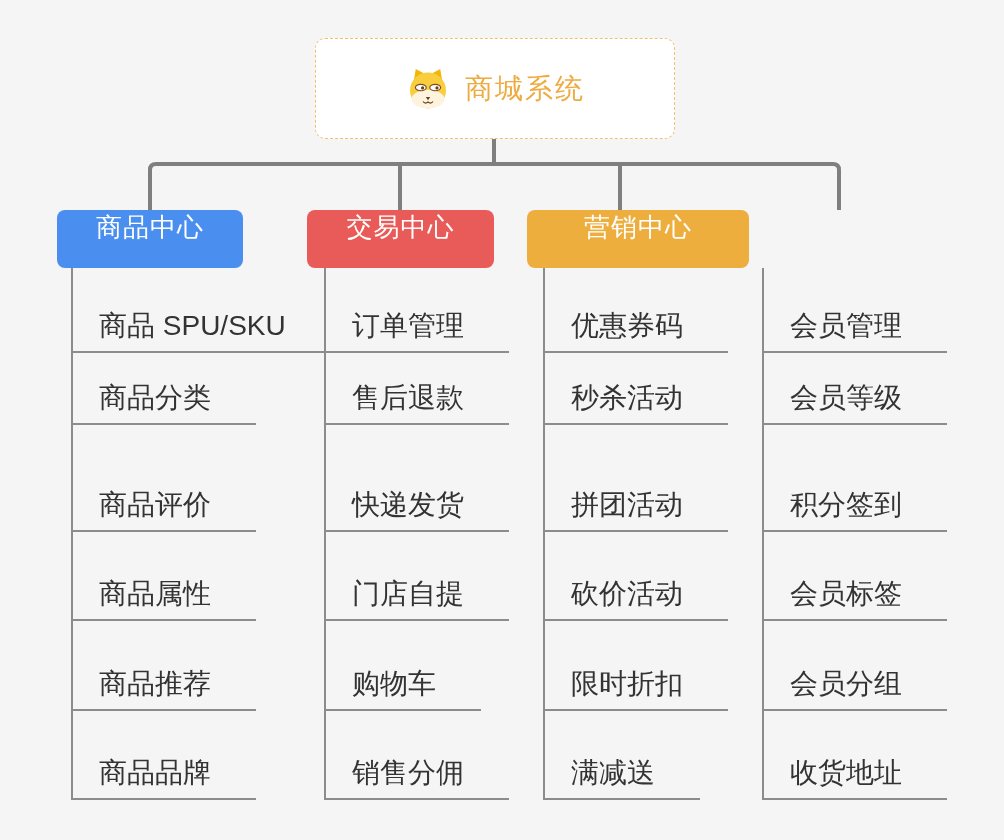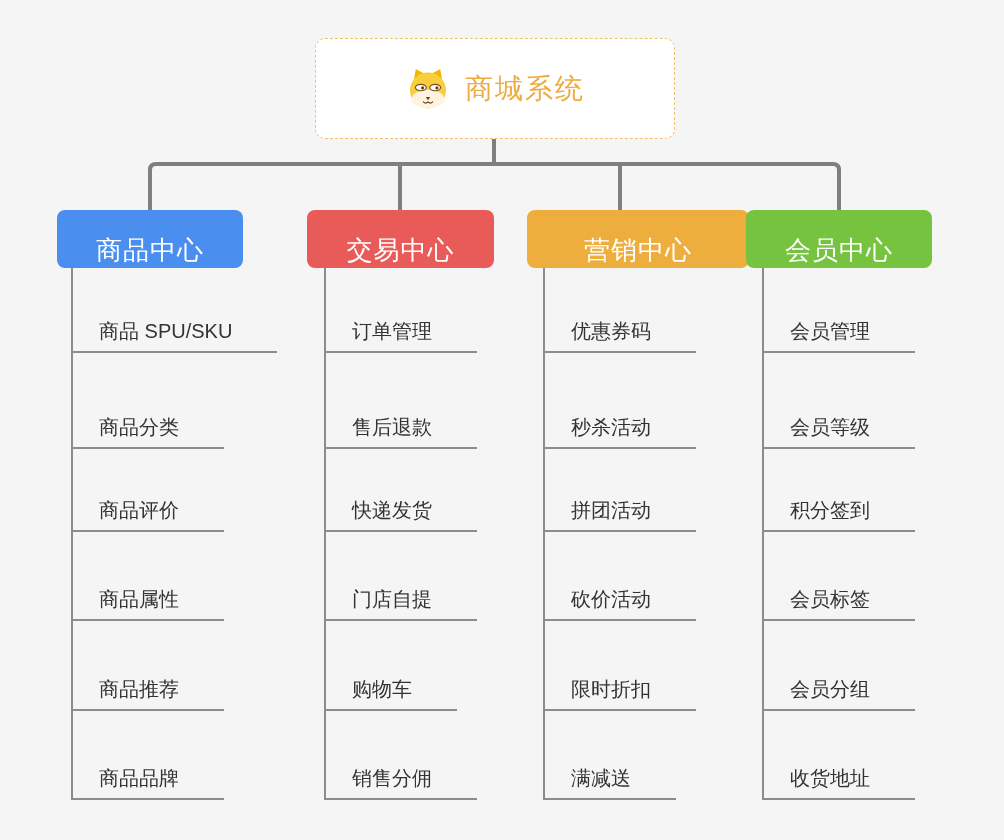--- a/index.html
+++ b/index.html
@@ -31,21 +31,21 @@
     white-space:nowrap;
   }
   .root-icon{display:block;}
   
   .connectors{position:absolute;left:0;top:0;width:1004px;height:840px;pointer-events:none;}
   
   .branch-node{
     position:absolute;top:210px;height:58px;
     box-sizing:border-box;
     border-radius:8px;
-    display:flex;align-items:flex-end;justify-content:center;
+    display:flex;align-items:flex-start;justify-content:center;
     color:#ffffff;font-size:26px;letter-spacing:1px;
     white-space:nowrap;
     cursor:default;
   }
   .b0{left:57px;width:186px;}
   .b1{left:307px;width:187px;}
   .b2{left:527px;width:222px;}
   .b3{left:746px;width:186px;}
   
   .spine{
@@ -54,26 +54,26 @@
   }
   .s0{left:71px;} .s1{left:324px;} .s2{left:543px;} .s3{left:762px;}
   
   .leaf{
     position:absolute;
     box-sizing:border-box;
     height:37px;
     padding:0 45px 6px 28px;
     border-bottom:2px solid #8c8c8c;
     display:flex;align-items:flex-end;
-    font-size:20px;color:#333333;
+    font-size:28px;color:#333333;
     white-space:nowrap;
     cursor:default;
   }
   .c0{left:71px;} .c1{left:324px;} .c2{left:543px;} .c3{left:762px;}
-  .r0{top:316px;} .r1{top:412px;} .r2{top:495px;}
+  .r0{top:316px;} .r1{top:388px;} .r2{top:495px;}
   .r3{top:584px;} .r4{top:674px;} .r5{top:763px;}
 </style>
 </head>
 <body>
 
 <div class="canvas">
 
   <svg class="connectors" viewBox="0 0 1004 840" xmlns="http://www.w3.org/2000/svg">
     <g stroke="#7f7f7f" stroke-width="4" fill="none">
       <path d="M494 139 V162"></path>
@@ -101,23 +101,20 @@
 
   <div class="branch-node b0" style="background-color: rgb(74, 143, 240);">
     <span>商品中心</span>
   </div>
   <div class="branch-node b1" style="background-color: rgb(233, 91, 88);">
     <span>交易中心</span>
   </div>
   <div class="branch-node b2" style="background-color: rgb(237, 174, 61);">
     <span>营销中心</span>
   </div>
-  <div class="branch-node b3" style="background-color: rgb(118, 195, 63);">
-    <span>会员中心</span>
-  </div>
 
   <div class="spine s0"></div>
   <div class="spine s1"></div>
   <div class="spine s2"></div>
   <div class="spine s3"></div>
 
   <div class="leaf c0 r0">商品 SPU/SKU</div>
   <div class="leaf c0 r1">商品分类</div>
   <div class="leaf c0 r2">商品评价</div>
   <div class="leaf c0 r3">商品属性</div>

